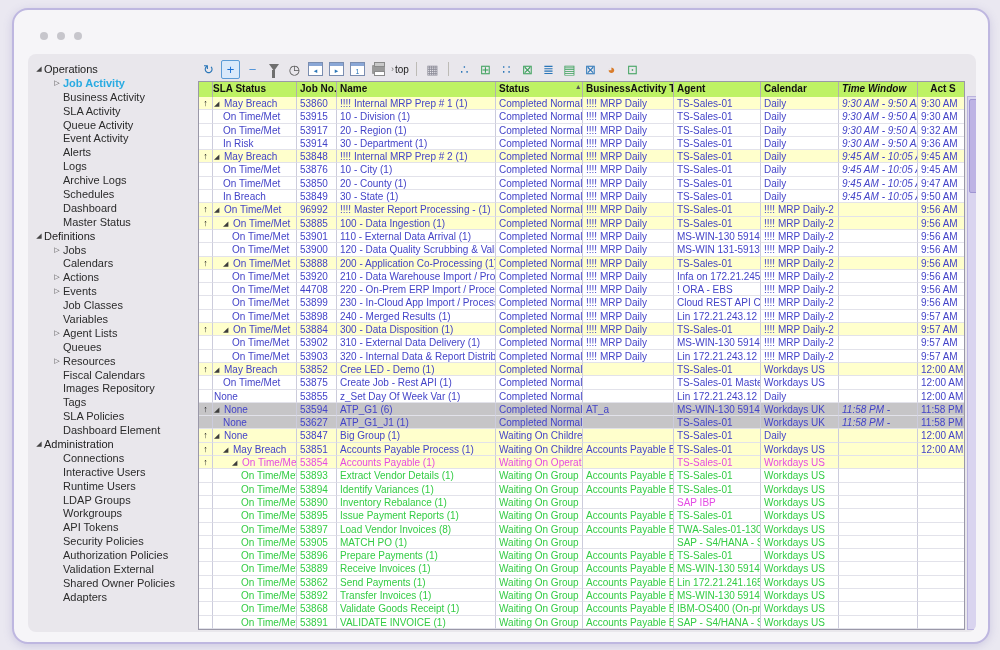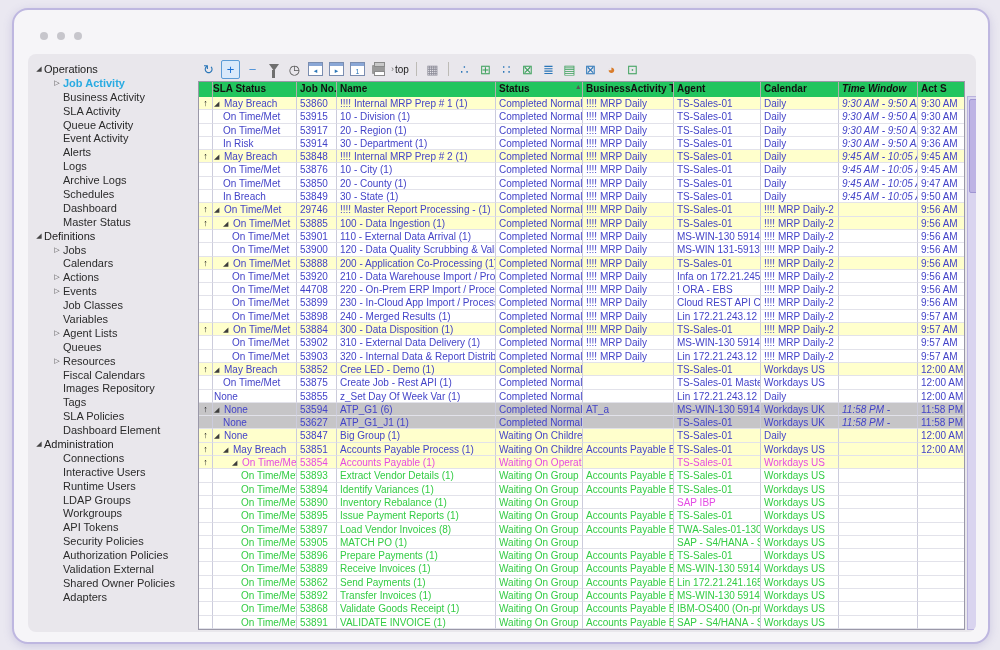--- a/index.html
+++ b/index.html
@@ -30,36 +30,36 @@
   .funnel{width:0;height:0;border-left:5px solid transparent;border-right:5px solid transparent;border-top:7px solid #6f6f6f;position:relative;margin-top:-3px;}
   .funnel:after{content:"";position:absolute;left:-1.5px;top:-1px;width:3px;height:8px;background:#6f6f6f;}
   .printer{width:13px;height:9px;background:#9a9a9a;border-radius:1px;position:relative;}
   .printer:before{content:"";position:absolute;left:2px;top:-3px;width:9px;height:3px;background:#c9c9c9;border:1px solid #8a8a8a;}
   .printer:after{content:"";position:absolute;left:2px;bottom:-2px;width:9px;height:3px;background:#fff;border:1px solid #8a8a8a;}
   .toplink{display:flex;align-items:center;font-size:10px;color:#222;gap:1px;cursor:pointer;}
   .toplink .chev{color:#777;font-size:9px;}
 
   
   .grid{position:absolute;left:0;top:27px;width:767px;bottom:2px;background:#fff;border:1px solid #9a98a8;box-sizing:border-box;}
-  .thead{display:flex;height:15px;background:#22c55e;border-bottom:1px solid #9a98a8;font-size:10px;font-weight:bold;color:#111;}
+  .thead{display:flex;height:15px;background:#bef264;border-bottom:1px solid #9a98a8;font-size:10px;font-weight:bold;color:#111;}
   .th{box-sizing:border-box;border-right:1px solid #b2b0ac;padding:1px 0 0 3px;white-space:nowrap;overflow:hidden;cursor:pointer;display:flex;}
   .th .sort{margin-left:auto;margin-right:2px;font-size:7px;color:#555;}
   .tbody{position:absolute;top:15px;left:0;right:0;bottom:0;overflow:hidden;}
   .tr{display:flex;height:13.3px;font-size:10px;line-height:13px;cursor:default;}
   .td{box-sizing:border-box;border-right:1px solid #ccccdc;border-bottom:1px solid #e2e2ea;white-space:nowrap;overflow:hidden;padding-left:3px;}
   .c0{width:14px;flex:0 0 14px;padding-left:0;text-align:center;}
   .c1{width:84px;flex:0 0 84px;padding-left:0;display:flex;}
   .c2{width:40px;flex:0 0 40px;}
   .c3{width:159px;flex:0 0 159px;}
   .c4{width:87px;flex:0 0 87px;}
   .c5{width:91px;flex:0 0 91px;}
   .c6{width:87px;flex:0 0 87px;}
   .c7{width:78px;flex:0 0 78px;}
   .c8{width:79px;flex:0 0 79px;font-style:italic;}
-  .c9{width:47px;flex:0 0 47px;border-right:none;}
+  .c9{width:47px;flex:0 0 47px;border-right:none;justify-content:center;}
   .bg-w{background:#ffffff;}
   .bg-y{background:#ffffcc;}
   .bg-sel{background:#c6c5c7;}
   .fg-p{color:#4343c8;}
   .fg-m{color:#e44ae4;}
   .fg-gr{color:#33cc44;}
   .ag-m{color:#e44ae4;}
   .garrow{font-size:9px;color:#1a1a1a;line-height:12px;}
   .tri9{font-size:7px;color:#3c3c3c;line-height:13px;width:10px;flex:0 0 10px;text-align:left;cursor:pointer;}
   
@@ -441,21 +441,21 @@
             </div>
             <div class="tr bg-y fg-p">
               <div class="td c0">
                 <div class="garrow">↑</div>
               </div>
               <div class="td c1">
                 <div style="width: 1px; flex: 0 0 1px;"></div>
                 <div class="tri9">◢</div>
                 <div>On Time/Met</div>
               </div>
-              <div class="td c2">29746</div>
+              <div class="td c2">96992</div>
               <div class="td c3">!!!! Master Report Processing - (1)</div>
               <div class="td c4">Completed Normally</div>
               <div class="td c5">!!!! MRP Daily</div>
               <div class="td c6">TS-Sales-01</div>
               <div class="td c7">!!!! MRP Daily-2</div>
               <div class="td c8"></div>
               <div class="td c9">9:56 AM</div>
             </div>
             <div class="tr bg-y fg-p">
               <div class="td c0">

